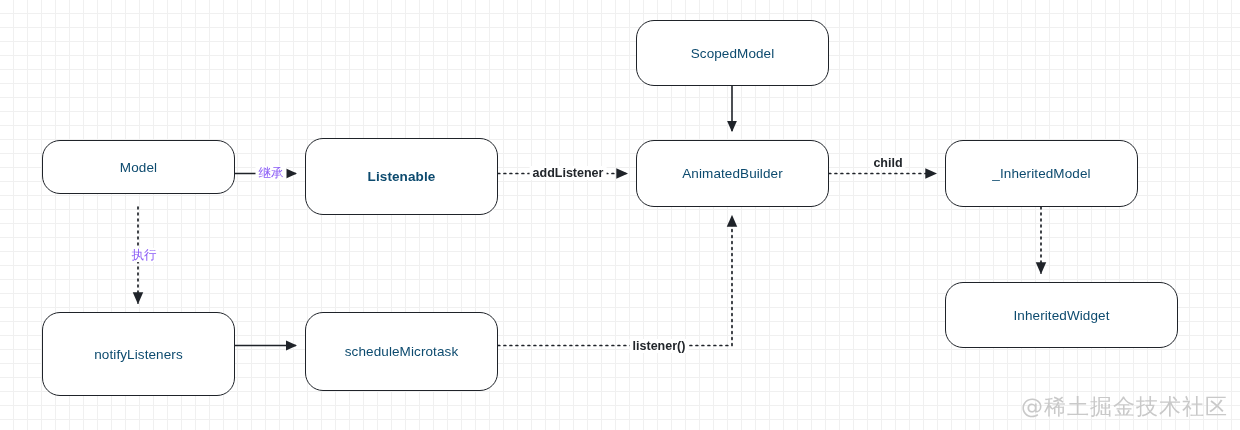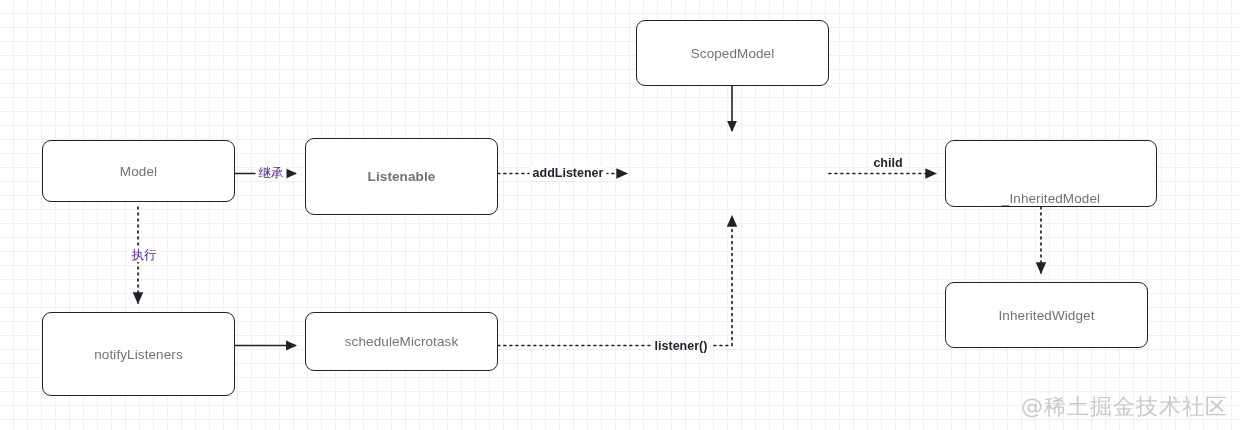--- a/index.html
+++ b/index.html
@@ -31,47 +31,47 @@
     left: 0;
     top: 0;
     width: 1240px;
     height: 430px;
     pointer-events: none;
   }
   .node {
     position: absolute;
     box-sizing: border-box;
     border: 1.6px solid #1f2329;
-    border-radius: 9px;
+    border-radius: 18px;
     background: #ffffff;
     display: flex;
     align-items: center;
     justify-content: center;
-    color: #737373;
+    color: #0c4a6e;
     font-size: 13.5px;
     letter-spacing: .1px;
     z-index: 2;
   }
   .node-label {
     white-space: nowrap;
   }
   .edge-label {
     position: absolute;
     transform: translate(-50%, -50%);
     font-family: "Liberation Sans", "DejaVu Sans", sans-serif;
     font-size: 12.5px;
     color: #22262b;
     background: #ffffff;
     padding: 0 3px;
     white-space: nowrap;
     z-index: 3;
     line-height: 14px;
   }
   .edge-label.bold { font-weight: bold; }
-  .edge-label.plain { font-weight: normal; color: #4c1d95; }
+  .edge-label.plain { font-weight: normal; color: #8b5cf6; }
   .watermark {
     position: absolute;
     right: 12px;
     bottom: 8px;
     font-size: 22px;
     color: #c9c9c9;
     letter-spacing: 1px;
     font-family: "DejaVu Sans", sans-serif;
     z-index: 4;
     white-space: nowrap;
@@ -102,54 +102,57 @@
 
     <path d="M 1041 207 L 1041 273" fill="none" stroke="#1f2329" stroke-width="1.7" stroke-dasharray="1.8 4.2" stroke-linecap="round" marker-end="url(#arrow-dot)"></path>
 
     <path d="M 138 207 L 138 303" fill="none" stroke="#1f2329" stroke-width="1.7" stroke-dasharray="1.8 4.2" stroke-linecap="round" marker-end="url(#arrow-dot)"></path>
 
     <path d="M 235 345.5 L 296 345.5" fill="none" stroke="#1f2329" stroke-width="1.6" marker-end="url(#arrow-solid)"></path>
 
     <path d="M 498 345.5 L 732 345.5 L 732 216" fill="none" stroke="#1f2329" stroke-width="1.7" stroke-dasharray="1.8 4.2" stroke-linecap="round" marker-end="url(#arrow-dot)"></path>
   </svg>
 
-  <div class="node" style="left:42px; top:140px; width:193px; height:62px;">
+  <div class="node" style="left:42px; top:140px; width:193px; height:54px;">
     <span class="node-label">Model</span>
   </div>
 
   <div class="node" style="left:305px; top:138px; width:193px; height:77px;font-weight:bold;">
     <span class="node-label">Listenable</span>
   </div>
 
   <div class="node" style="left:636px; top:20px; width:193px; height:66px;">
     <span class="node-label">ScopedModel</span>
   </div>
 
+  <div class="node" style="left:636px; top:140px; width:193px; height:67px;">
+    <span class="node-label">AnimatedBuilder</span>
+  </div>
 
-  <div class="node" style="left:945px; top:140px; width:212px; height:67px;align-items:flex-end;">
+  <div class="node" style="left:945px; top:140px; width:193px; height:67px;">
     <span class="node-label">_InheritedModel</span>
   </div>
 
-  <div class="node" style="left:945px; top:282px; width:203px; height:66px;">
+  <div class="node" style="left:945px; top:282px; width:233px; height:66px;">
     <span class="node-label">InheritedWidget</span>
   </div>
 
   <div class="node" style="left:42px; top:312px; width:193px; height:84px;">
     <span class="node-label">notifyListeners</span>
   </div>
 
-  <div class="node" style="left:305px; top:312px; width:193px; height:59px;">
+  <div class="node" style="left:305px; top:312px; width:193px; height:79px;">
     <span class="node-label">scheduleMicrotask</span>
   </div>
 
   <div class="edge-label plain" style="left:271px; top:173px;">继承</div>
 
   <div class="edge-label bold" style="left:568px; top:173px;">addListener</div>
 
   <div class="edge-label bold" style="left:888px; top:163px;">child</div>
 
   <div class="edge-label plain" style="left:144px; top:255px;">执行</div>
 
-  <div class="edge-label bold" style="left:681px; top:346px;">listener()</div>
+  <div class="edge-label bold" style="left:659px; top:346px;">listener()</div>
 
   <div class="watermark">@稀土掘金技术社区</div>
 
 </div>
 
 </body></html>

